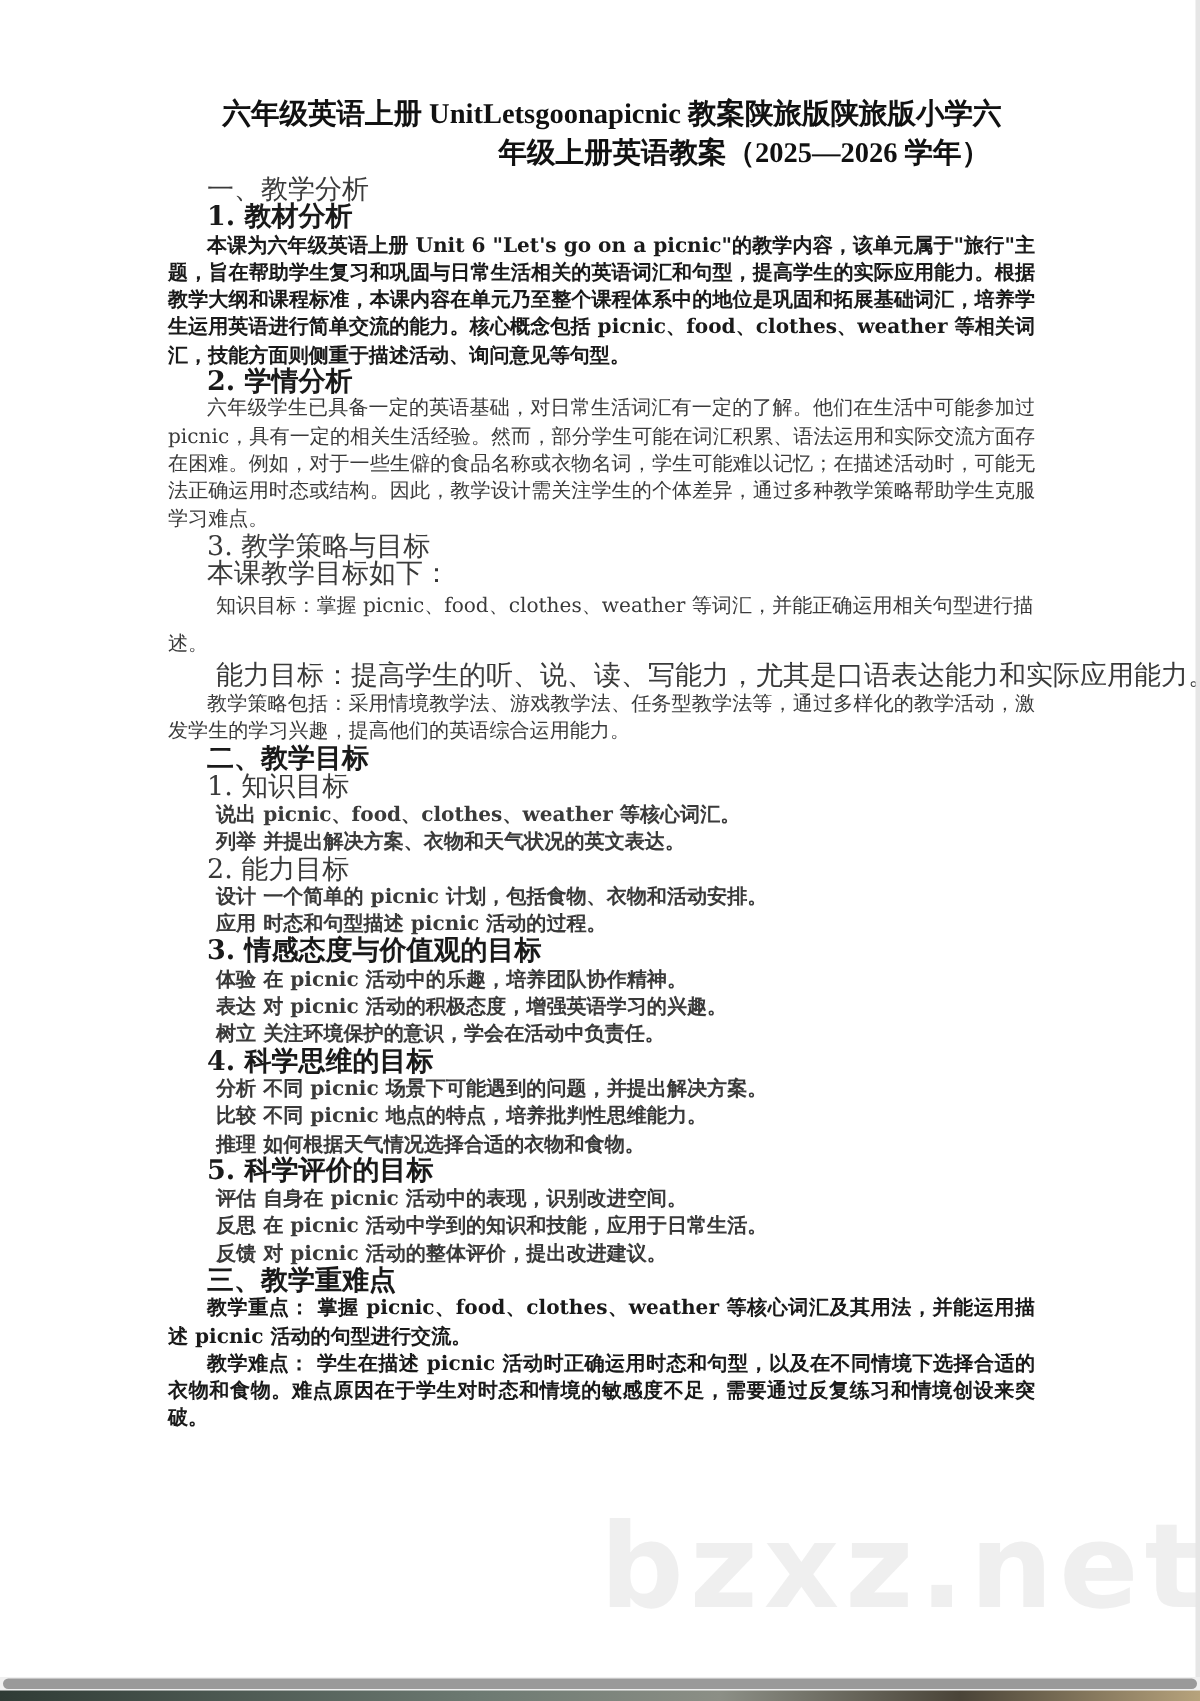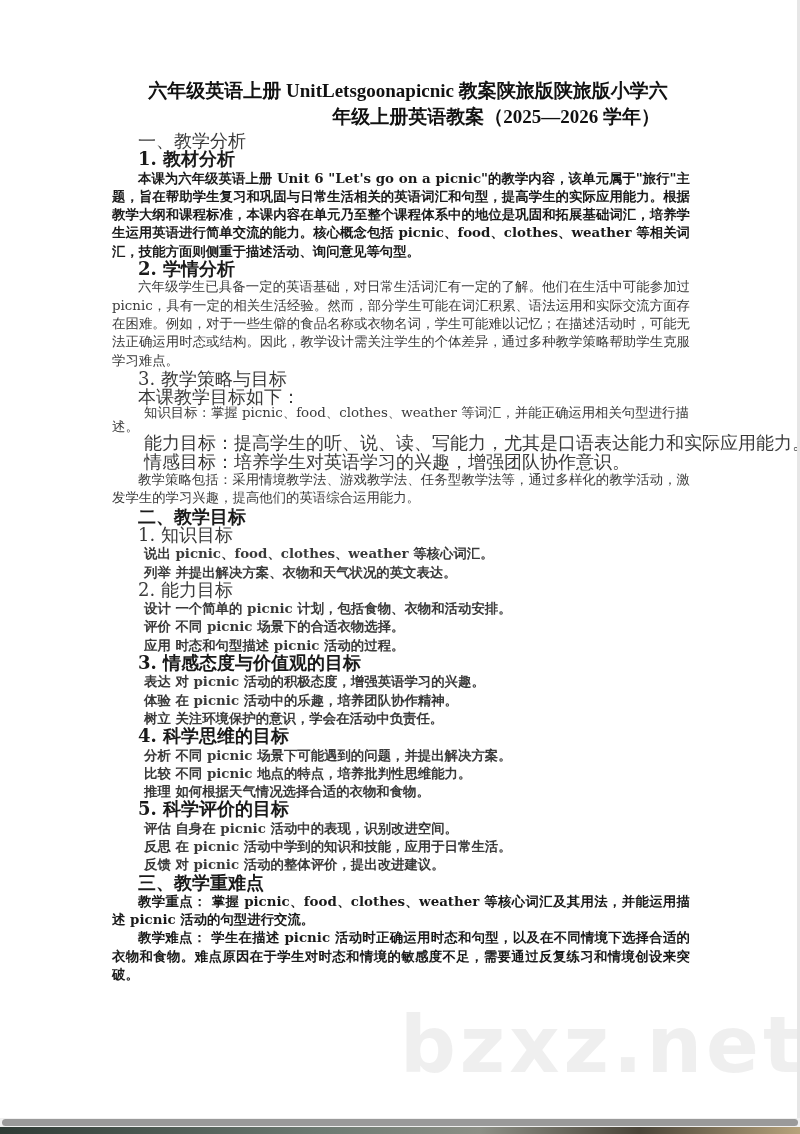--- a/index.html
+++ b/index.html
@@ -29,21 +29,21 @@
     }
     .page {
       position: absolute;
       left: 0; top: 0;
       width: 797px; height: 1114px;
       background: #ffffff;
     }
     .content {
       position: absolute;
       left: 112px;
-      top: 78px;
+      top: 64px;
       width: 578px;
     }
     .title {
       font-family: "Liberation Serif", "DejaVu Serif", serif;
       font-weight: bold;
       font-size: 19px;
       line-height: 26px;
       text-align: center;
       color: #111;
       margin: 0 0 2px 0;
@@ -71,21 +71,21 @@
     .goal {
       font-size: 13.4px;
       line-height: 18.3px;
       padding-left: 32px;
       text-indent: 0;
       color: #3a3a3a;
       font-weight: bold;
     }
     .goal-wrap {
       font-size: 13.4px;
-      line-height: 14px;
+      line-height: 25px;
       text-indent: 32px;
       color: #3a3a3a;
       margin: 0;
     }
     .watermark {
       position: absolute;
       left: 400px;
       top: 1000px;
       font-family: "DejaVu Sans", sans-serif;
       font-weight: bold;
@@ -131,37 +131,35 @@
       <div class="line ind1 bold">1. 教材分析</div>
       <p class="para bold">本课为六年级英语上册 Unit 6 "Let's go on a picnic"的教学内容，该单元属于"旅行"主题，旨在帮助学生复习和巩固与日常生活相关的英语词汇和句型，提高学生的实际应用能力。根据教学大纲和课程标准，本课内容在单元乃至整个课程体系中的地位是巩固和拓展基础词汇，培养学生运用英语进行简单交流的能力。核心概念包括 picnic、food、clothes、weather 等相关词汇，技能方面则侧重于描述活动、询问意见等句型。</p>
 
       <div class="line ind1 bold">2. 学情分析</div>
       <p class="para">六年级学生已具备一定的英语基础，对日常生活词汇有一定的了解。他们在生活中可能参加过 picnic，具有一定的相关生活经验。然而，部分学生可能在词汇积累、语法运用和实际交流方面存在困难。例如，对于一些生僻的食品名称或衣物名词，学生可能难以记忆；在描述活动时，可能无法正确运用时态或结构。因此，教学设计需关注学生的个体差异，通过多种教学策略帮助学生克服学习难点。</p>
 
       <div class="line ind1">3. 教学策略与目标</div>
       <div class="line ind1">本课教学目标如下：</div>
       <p class="goal-wrap">知识目标：掌握 picnic、food、clothes、weather 等词汇，并能正确运用相关句型进行描述。</p>
       <div class="line ind2">能力目标：提高学生的听、说、读、写能力，尤其是口语表达能力和实际应用能力。</div>
-      <div class="line ind2">情感目标：培养学生对英语学习的兴趣，增强团队协作意识。</div>
       <p class="para">教学策略包括：采用情境教学法、游戏教学法、任务型教学法等，通过多样化的教学活动，激发学生的学习兴趣，提高他们的英语综合运用能力。</p>
 
       <div class="line ind1 bold">二、教学目标</div>
 
       <div class="line ind1">1. 知识目标</div>
       <div class="goal">说出 picnic、food、clothes、weather 等核心词汇。</div>
       <div class="goal">列举 并提出解决方案、衣物和天气状况的英文表达。</div>
 
       <div class="line ind1">2. 能力目标</div>
       <div class="goal">设计 一个简单的 picnic 计划，包括食物、衣物和活动安排。</div>
-      <div class="goal">评价 不同 picnic 场景下的合适衣物选择。</div>
       <div class="goal">应用 时态和句型描述 picnic 活动的过程。</div>
 
       <div class="line ind1 bold">3. 情感态度与价值观的目标</div>
+      <div class="goal">体验 在 picnic 活动中的乐趣，培养团队协作精神。</div>
       <div class="goal">表达 对 picnic 活动的积极态度，增强英语学习的兴趣。</div>
-      <div class="goal">体验 在 picnic 活动中的乐趣，培养团队协作精神。</div>
       <div class="goal">树立 关注环境保护的意识，学会在活动中负责任。</div>
 
       <div class="line ind1 bold">4. 科学思维的目标</div>
       <div class="goal">分析 不同 picnic 场景下可能遇到的问题，并提出解决方案。</div>
       <div class="goal">比较 不同 picnic 地点的特点，培养批判性思维能力。</div>
       <div class="goal">推理 如何根据天气情况选择合适的衣物和食物。</div>
 
       <div class="line ind1 bold">5. 科学评价的目标</div>
       <div class="goal">评估 自身在 picnic 活动中的表现，识别改进空间。</div>
       <div class="goal">反思 在 picnic 活动中学到的知识和技能，应用于日常生活。</div>

